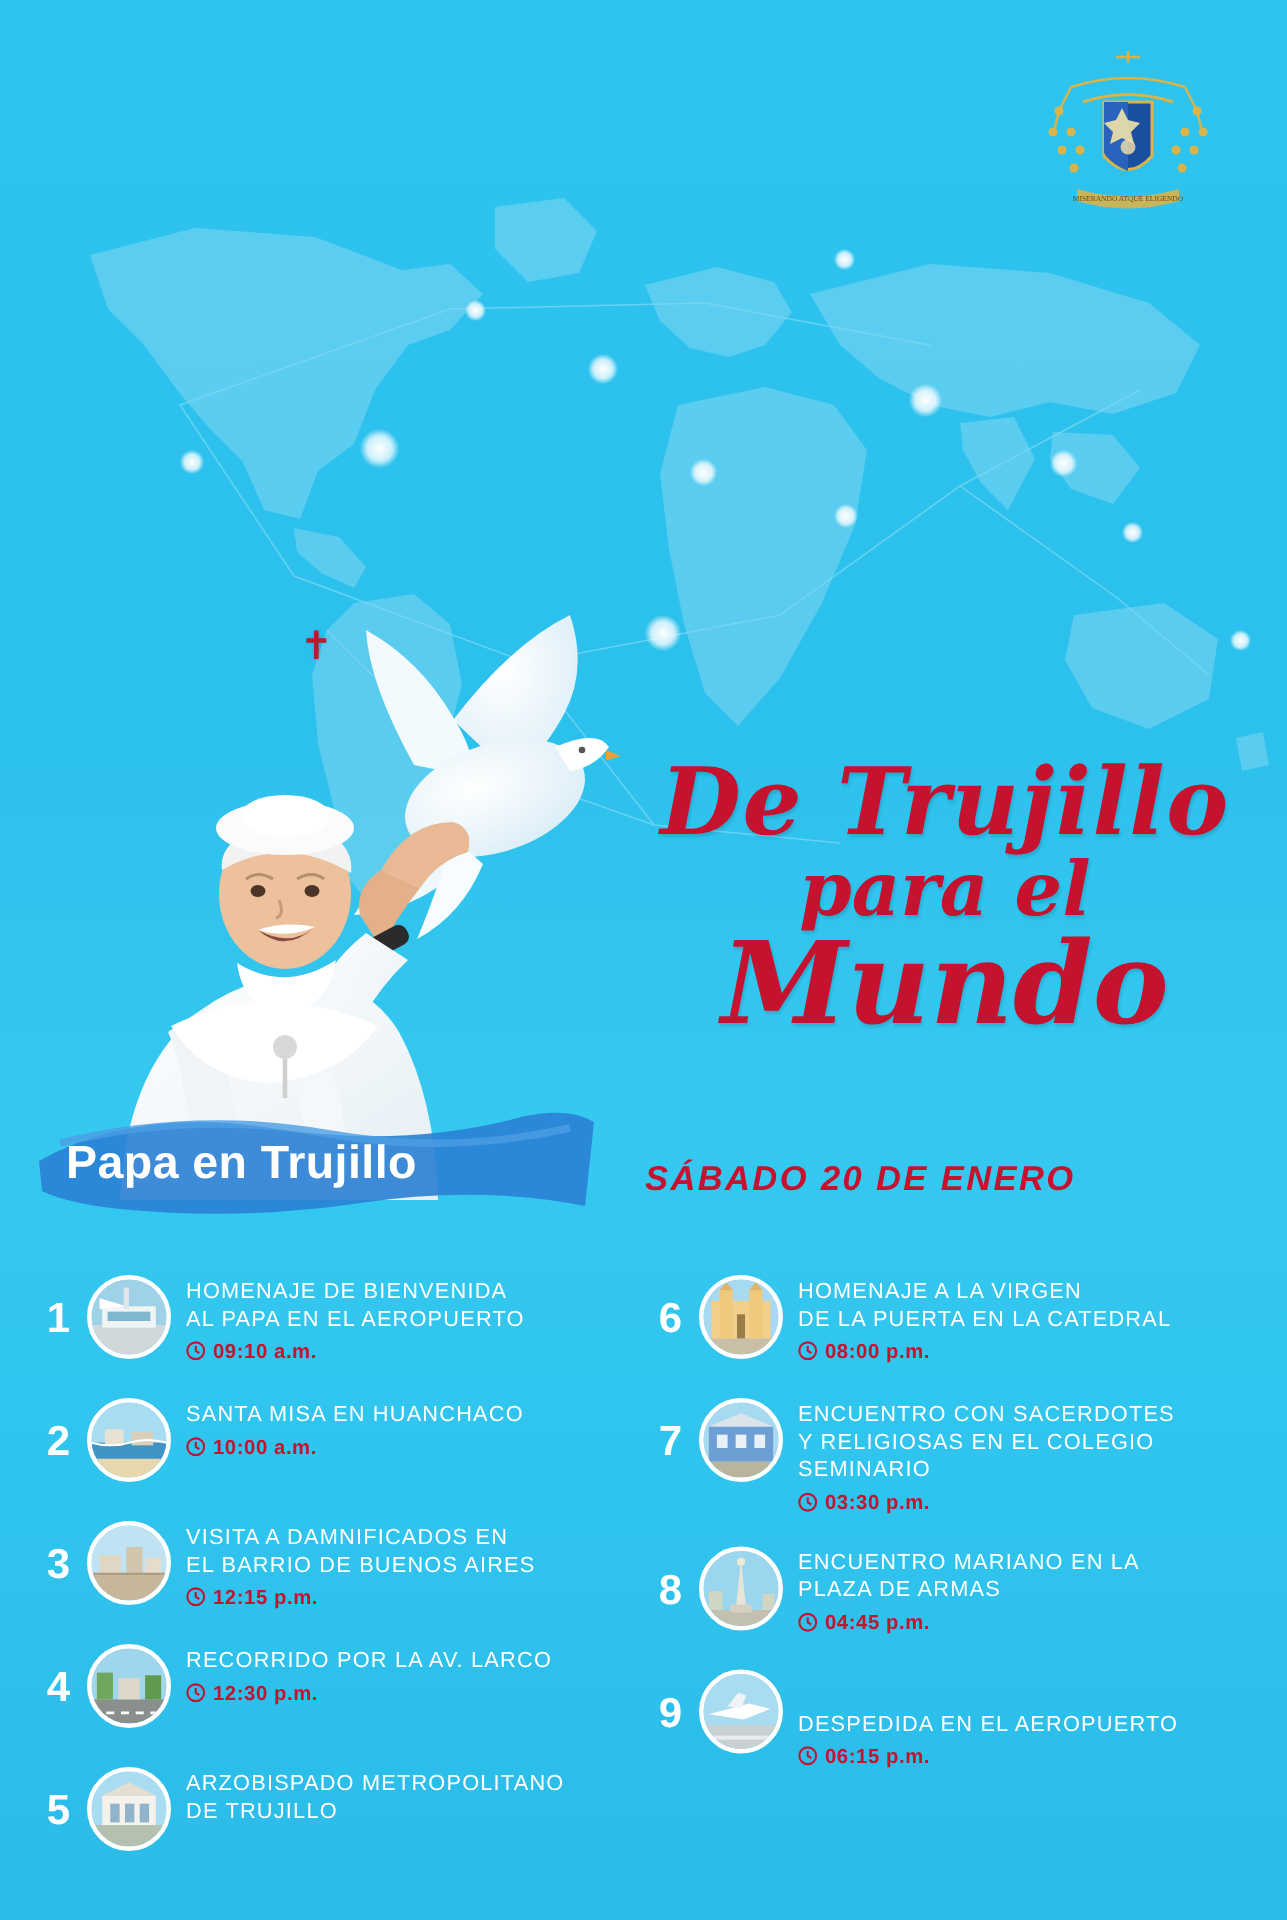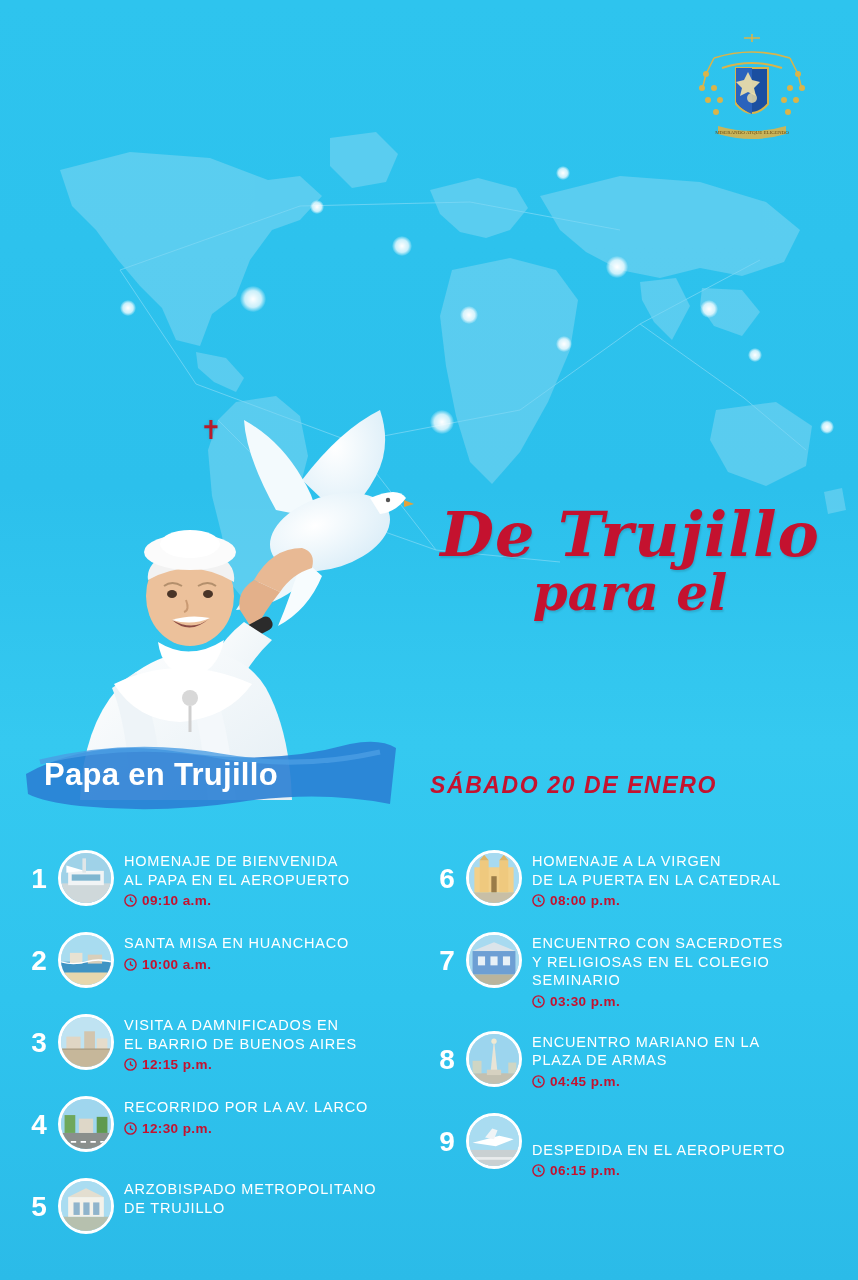--- a/index.html
+++ b/index.html
@@ -322,20 +322,21 @@
 
       <path d="M118 362 Q150 382 184 360 Q178 392 150 398 Q122 392 118 362 Z" fill="#ffffff"></path>
       <circle cx="150" cy="418" r="8" fill="#d8d8d8"></circle>
       <path d="M150 426 L150 452" stroke="#cfcfcf" stroke-width="3"></path>
     </svg>
   </div>
 
   <div class="headline">
     <div class="l1">De Trujillo</div>
     <div class="l2">para el</div>
+    <div class="l3">Mundo</div>
   </div>
 
   <div class="date-line">SÁBADO 20 DE ENERO</div>
 
   <div class="brush">
     <svg viewBox="0 0 380 112" preserveAspectRatio="none">
       <path d="M6 56 Q70 20 160 34 Q250 48 330 26 Q360 20 376 30 L370 86 Q300 72 220 84 Q140 96 60 88 Q24 84 8 76 Z" fill="#2a7fd4" opacity=".9"></path>
       <path d="M20 44 Q110 22 200 38 Q280 52 360 34" stroke="#4b9ee4" stroke-width="5" fill="none" opacity=".8"></path>
     </svg>
   </div>

